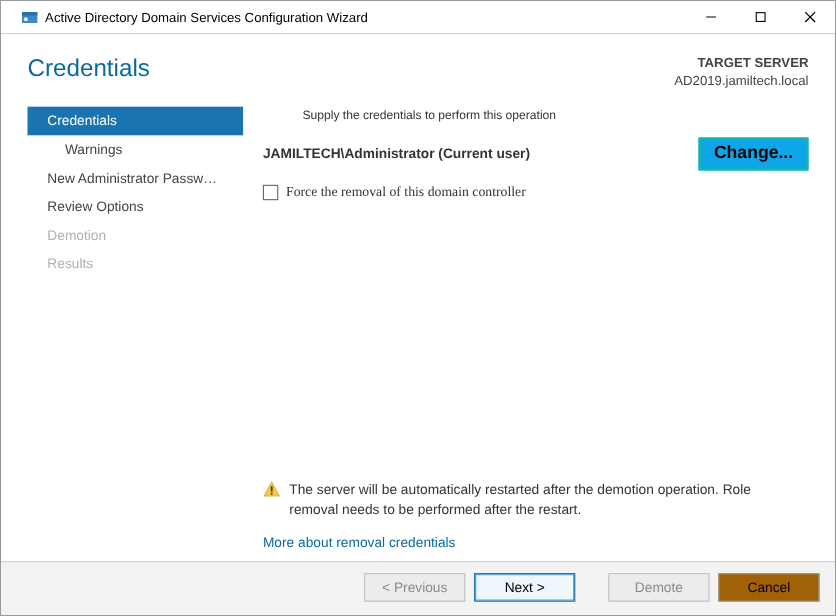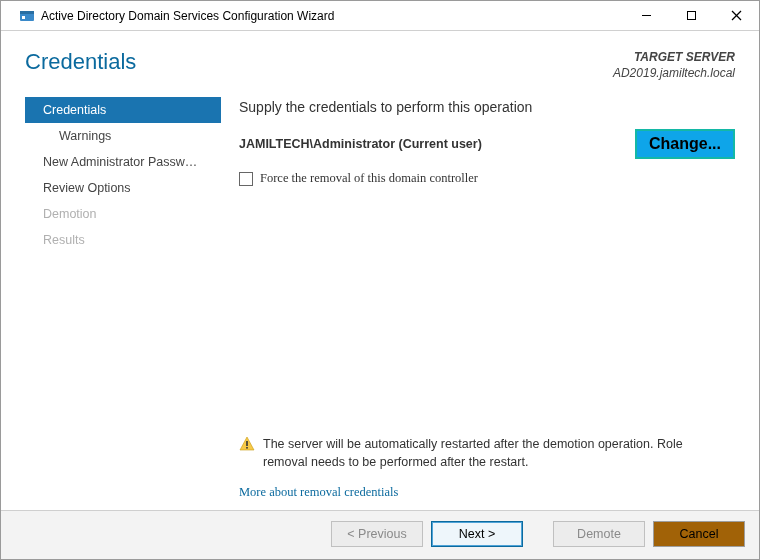--- a/index.html
+++ b/index.html
@@ -6,39 +6,39 @@
   html, body { width: 760px; height: 560px; font-family: "Segoe UI", Arial, sans-serif; font-size: 12px; color: #333; background: #fff; overflow: hidden; }
   .window { width: 760px; height: 560px; display: flex; flex-direction: column; border: 1px solid #9a9a9a; }
   .titlebar { height: 30px; display: flex; align-items: center; border-bottom: 1px solid #d0d0d0; background: #fff; padding-left: 10px; }
   .titlebar .icon { width: 16px; height: 16px; margin-left: 8px; margin-right: 6px; }
   .titlebar .title { flex: 1; font-size: 12px; color: #000; }
   .winbtns { display: flex; height: 100%; }
   .winbtn { width: 45px; height: 100%; display: flex; align-items: center; justify-content: center; font-size: 14px; color: #000; }
   .winbtn svg { stroke: #000; }
   .header-row { display: flex; align-items: flex-start; padding: 18px 24px 6px 24px; }
   .page-title { font-size: 22px; font-weight: 400; color: #0b6a9e; flex: 1; }
-  .target { text-align: right; font-size: 12px; color: #444; line-height: 1.35; font-style: italic; }
+  .target { text-align: right; font-size: 12px; color: #444; line-height: 1.35; }
   .target .lbl { font-weight: 600; }
   .body { flex: 1; display: flex; padding: 4px 24px 0 24px; min-height: 0; }
   .sidebar { width: 196px; padding-top: 6px; }
   .sidebar .item { padding: 6px 12px 6px 18px; font-size: 12.5px; color: #444; white-space: nowrap; overflow: hidden; text-overflow: ellipsis; }
   .sidebar .item.selected { background: #1a74b0; color: #fff; }
   .sidebar .item.sub { padding-left: 34px; }
   .sidebar .item.disabled { color: #b0b0b0; }
   .main { flex: 1; padding: 8px 0 0 18px; display: flex; flex-direction: column; }
-  .instr { font-size: 14px; color: #333; margin-bottom: 14px; }
+  .instr { font-size: 11px; color: #333; margin-bottom: 14px; margin-left: 36px; }
   .credrow { display: flex; align-items: center; margin-bottom: 12px; font-weight: bold; }
   .credtext { flex: 1; font-size: 12.5px; color: #333; }
   .btn { background: #0ea5e9; border: 2px solid #14b8a6; font-size: 16px; padding: 4px 10px; min-width: 100px; text-align: center; color: #000; }
   .checkrow { display: flex; align-items: center; gap: 7px; font-size: 12.5px; color: #333; font-family: Liberation Serif, serif; }
   .checkbox { width: 14px; height: 14px; border: 1px solid #666; background: #fff; }
   .spacer { flex: 1; }
   .warnrow { display: flex; gap: 8px; font-size: 12.5px; color: #333; line-height: 1.4; margin-bottom: 14px; padding-right: 6px; }
   .warnicon { flex: none; width: 16px; height: 16px; }
-  .link { color: #0b6a9e; font-size: 12.5px; margin-bottom: 10px; font-family: Liberation Serif, serif; }
+  .link { color: #0b6a9e; font-size: 12.5px; margin-bottom: 10px; }
   .footer { border-top: 1px solid #cfcfcf; padding: 10px 14px 12px 14px; display: flex; justify-content: flex-end; gap: 8px; background: #f3f3f3; align-items: center; }
   .fbtn { min-width: 92px; padding: 5px 10px; font-size: 12.5px; border: 1px solid #9e9e9e; background: #a16207; color: #000; text-align: center; }
   .fbtn.disabled { color: #8a8a8a; background: #ececec; border-color: #c0c0c0; }
   .fbtn.primary { border: 1px solid #0b6a9e; box-shadow: inset 0 0 0 1px #4ea3d8; background: #eef6fb; }
 </style>
 </head>
 <body>
 
 <div class="window">
 

